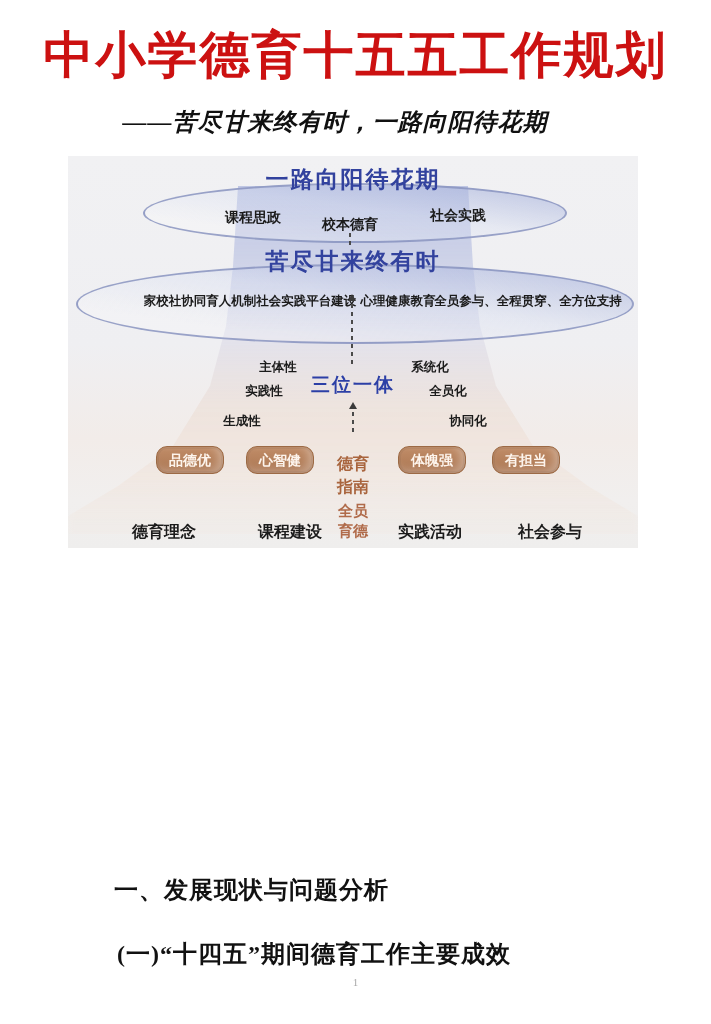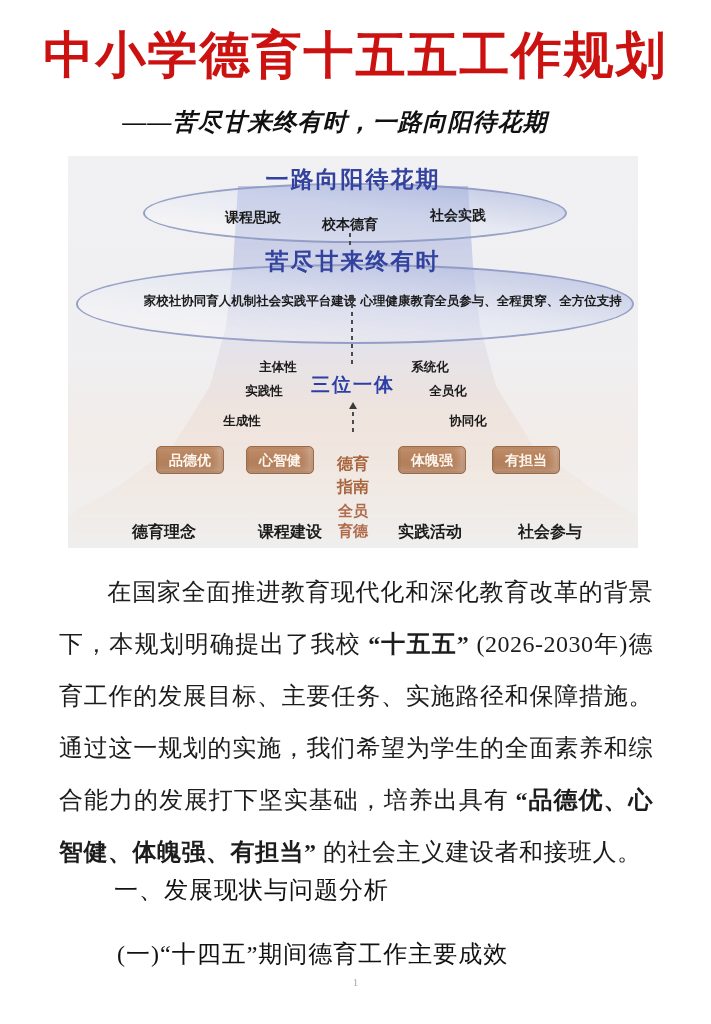--- a/index.html
+++ b/index.html
@@ -52,21 +52,21 @@
   .blue-center{font-size:19px;color:#2c3fa6;letter-spacing:2px;}
   .sz14{font-size:14px;}
   .sz13{font-size:12.5px;}
   .sz16{font-size:16px;}
   .brown-stack{
     position:absolute;z-index:3;transform:translateX(-50%);text-align:center;
     color:#a9653e;font-weight:bold;line-height:23px;font-size:16px;white-space:nowrap;
   }
   .brown-stack.small{font-size:15px;line-height:20px;color:#b06b4a;}
   .pill{
-    position:absolute;z-index:3;height:26px;border-radius:5px;
+    position:absolute;z-index:3;height:26px;border-radius:11px;
     background:linear-gradient(180deg,#c08c67 0%,#ab7652 100%);
     border:1px solid #9c6a45;
     box-shadow:inset 0 0 0 2px rgba(0,0,0,0.05), inset -5px -3px 9px rgba(255,255,255,0.30);
     color:#fdf4ec;font-weight:bold;font-size:14px;line-height:26px;text-align:center;
   }
   .vdash{
     position:absolute;z-index:3;width:2px;
     background:repeating-linear-gradient(180deg,#4a4a4a 0 4px,transparent 4px 8px);
   }
   .arrowhead{
@@ -75,21 +75,21 @@
     border-bottom:7px solid #3a3a3a;
   }
   
   .body-para{
     position:absolute;left:59px;top:566px;width:594px;
     font-size:24px;line-height:52px;color:#1c1c1c;
     text-align:justify;word-break:break-all;letter-spacing:0.5px;
   }
   .body-para .indent{display:inline-block;width:48px;}
   .b{font-weight:bold;}
-  .heading{position:absolute;font-size:24px;font-weight:normal;color:#111;white-space:nowrap;letter-spacing:1px;}
+  .heading{position:absolute;font-size:24px;font-weight:bold;color:#111;white-space:nowrap;letter-spacing:1px;}
   .h1{left:114px;top:874px;}
   .h2{left:117px;top:938px;}
   .page-num{position:absolute;left:0;top:976px;width:711px;text-align:center;font-size:11px;color:#a9a9a9;}
 </style>
 </head>
 <body>
 
 <div class="page">
 
   <div class="doc-title">中小学德育十五五工作规划</div>
@@ -144,19 +144,18 @@
       <div>全员</div>
       <div>育德</div>
     </div>
 
     <div class="fig-label sz16" style="left:96px;top:366px;">德育理念</div>
     <div class="fig-label sz16" style="left:222px;top:366px;">课程建设</div>
     <div class="fig-label sz16" style="left:362px;top:366px;">实践活动</div>
     <div class="fig-label sz16" style="left:482px;top:366px;">社会参与</div>
   </div>
 
-  <div class="body-para"><span class="indent"></span><span>在国家全面推进教育现代化和深化教育改革的背景下，本规划明确提出了我校 </span><span class="b">“十五五”</span><span> (2026-2030年)德育工作的发展目标、主要任务、实施路径和保障措施。通过这一规划的实施，我们希望为学生的全面素养和综合能力的发展打下坚实基础，培养出具有 </span><span class="b">“品德优、心智健、体魄强、有担当”</span><span> 的社会主义建设者和接班人。</span></div>
 
   <div class="heading h1">一、发展现状与问题分析</div>
   <div class="heading h2">(一)“十四五”期间德育工作主要成效</div>
 
   <div class="page-num">1</div>
 </div>
 
 </body></html>

